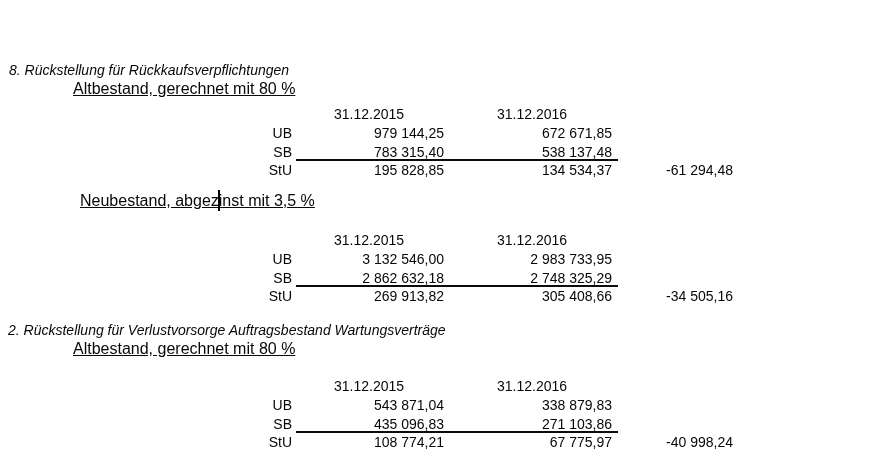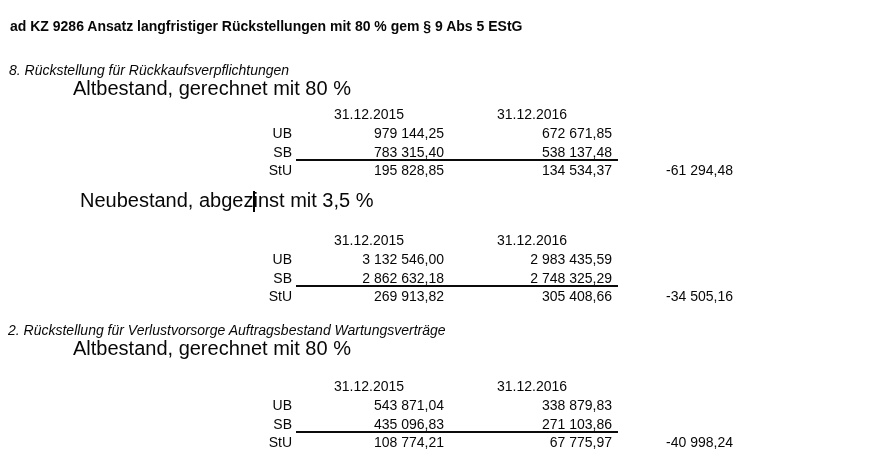--- a/index.html
+++ b/index.html
@@ -25,23 +25,24 @@
   }
   .heading {
     left: 9px;
     font-size: 14px;
     font-style: italic;
     line-height: 17px;
     white-space: pre;
   }
   .sub-label {
     left: 73px;
-    font-size: 20px;
+    font-size: 16px;
     line-height: 17px;
     white-space: pre;
+    text-decoration: underline;
   }
   .vtable {
     position: absolute;
     left: 230px;
     width: 503px;
     font-size: 14px;
   }
   .trow { display: flex; height: 19px; line-height: 19px; }
   .cell { white-space: pre; overflow: visible; }
   .c-lbl { width: 62px;  text-align: right; }
@@ -70,21 +71,20 @@
     width: 2px;
     height: 21px;
     background: #000;
   }
 </style>
 </head>
 <body>
 
 <div class="page">
 
-  <div class="abs title">ad KZ 9286 Ansatz langfristiger Rückstellungen mit 80 % gem § 9 Abs 5 EStG</div>
 
   <div class="abs heading" style="top:62px">8. Rückstellung für Rückkaufsverpflichtungen</div>
   <div class="abs sub-label" style="top:80px">Altbestand, gerechnet mit 80 %</div>
 
   <div class="vtable" style="top:105px">
     <div class="trow">
       <div class="cell c-lbl"></div>
       <div class="cell c-a h-a">31.12.2015</div>
       <div class="cell c-b h-b">31.12.2016</div>
     </div>
@@ -111,21 +111,21 @@
 
   <div class="vtable" style="top:231px">
     <div class="trow">
       <div class="cell c-lbl"></div>
       <div class="cell c-a h-a">31.12.2015</div>
       <div class="cell c-b h-b">31.12.2016</div>
     </div>
     <div class="trow">
       <div class="cell c-lbl">UB</div>
       <div class="cell c-a">3 132 546,00</div>
-      <div class="cell c-b">2 983 435,59</div>
+      <div class="cell c-b">2 983 733,95</div>
     </div>
     <div class="trow">
       <div class="cell c-lbl">SB</div>
       <div class="cell c-a">2 862 632,18</div>
       <div class="cell c-b">2 748 325,29</div>
     </div>
     <div class="rule"></div>
     <div class="trow">
       <div class="cell c-lbl">StU</div>
       <div class="cell c-a">269 913,82</div>

